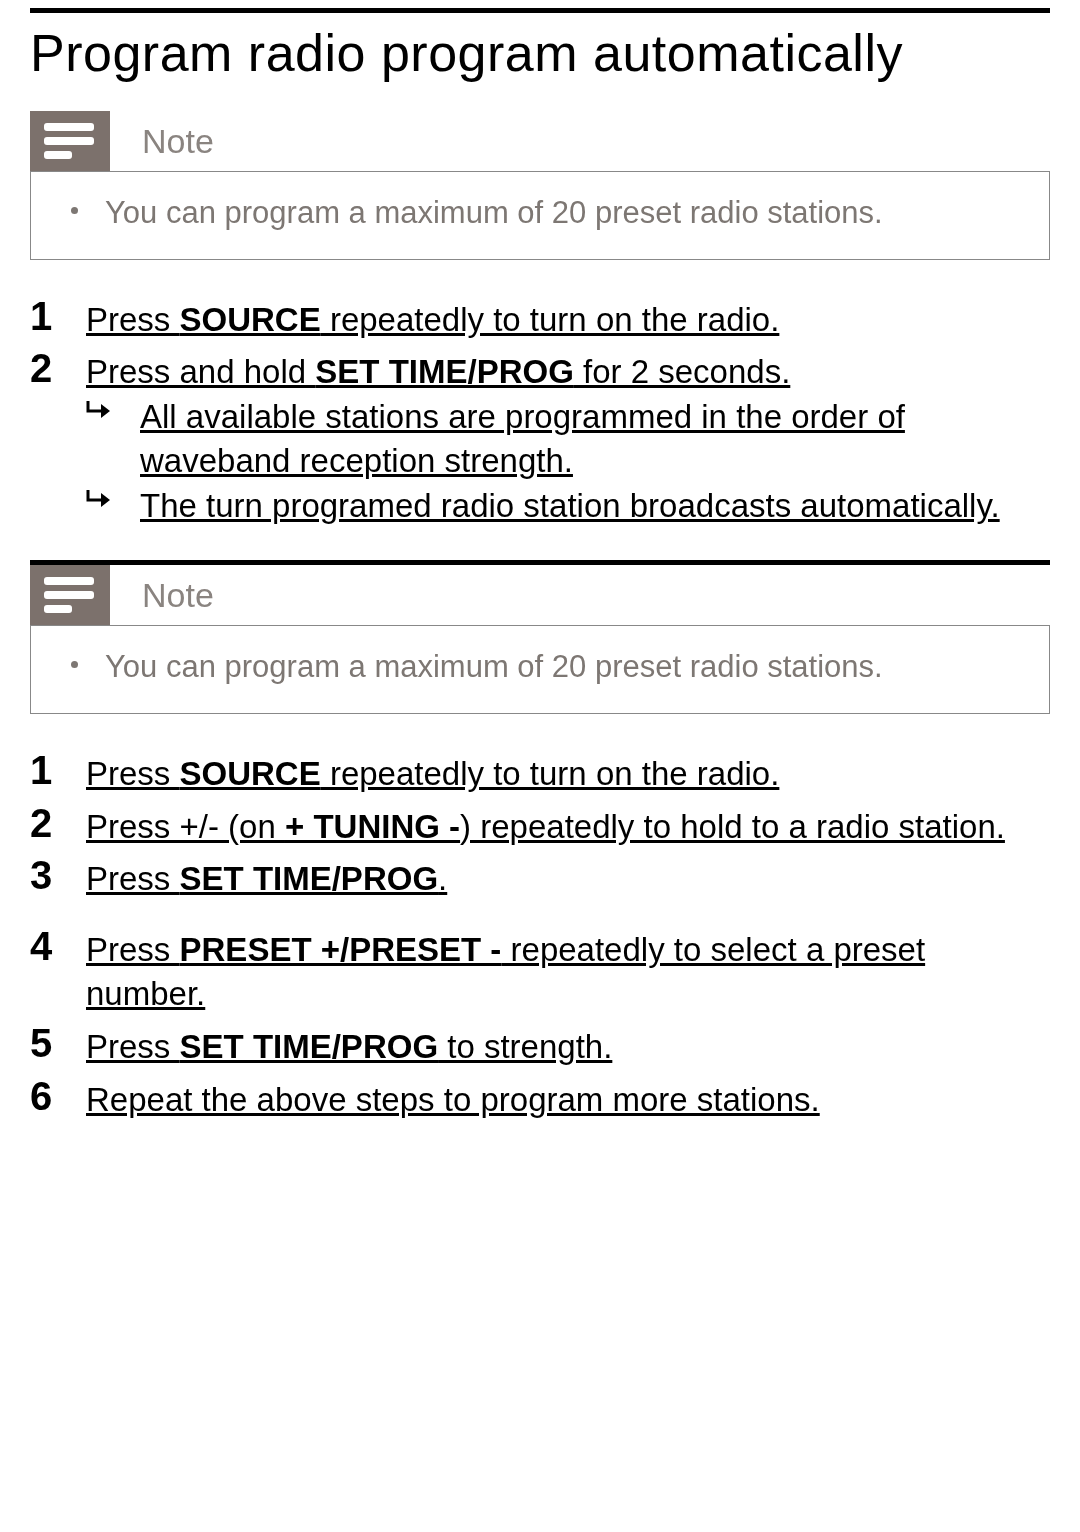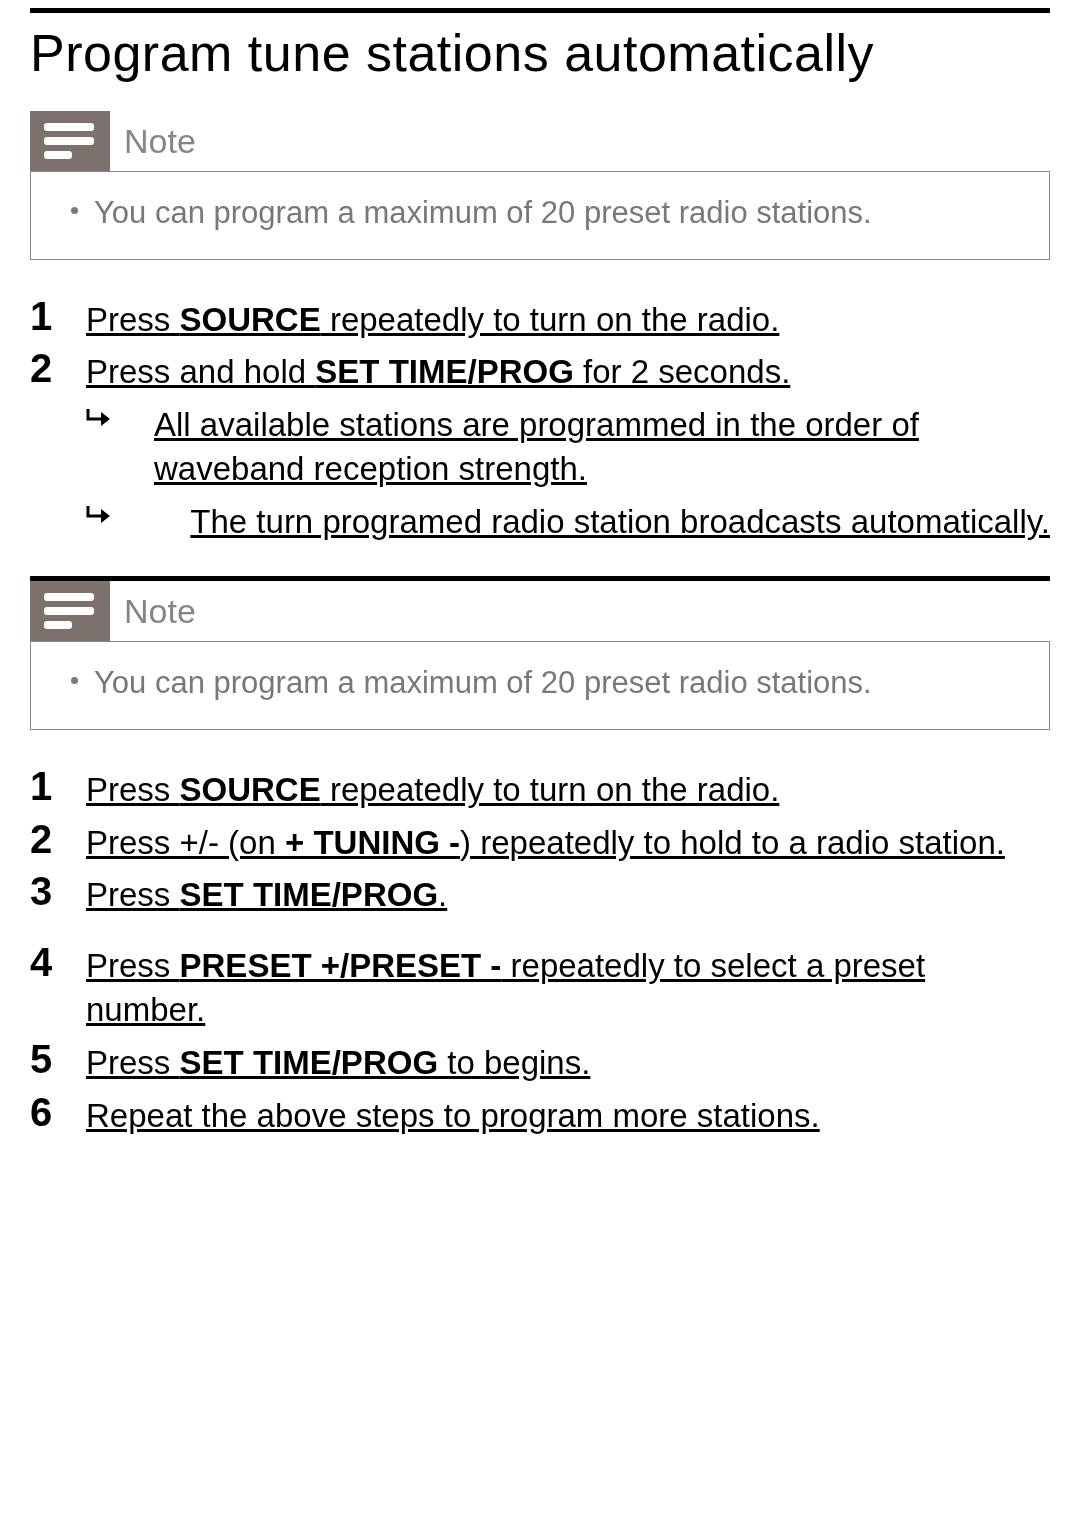--- a/index.html
+++ b/index.html
@@ -41,33 +41,33 @@
     gap: 6px;
     padding: 0 12px 0 14px;
     box-sizing: border-box;
   }
   .note-icon .bar  { background:#fff; height:8px; width:50px; border-radius:3px; }
   .note-icon .bar.b2 { width:50px; }
   .note-icon .bar.b3 { width:28px; }
   .note-label {
     font-size: 34px;
     color: #8a8480;
-    padding-left: 14px;
+    padding-left: 32px;
   }
   .note-body {
     border: 1px solid #888;
     padding: 22px 26px 26px 40px;
     color: #7d7773;
     font-size: 31px;
     line-height: 1.25;
     margin-bottom: 34px;
   }
   .bullet {
     display: flex;
-    gap: 16px;
+    gap: 27px;
     text-align: right;
   }
   .bullet .dot {
     width: 7px; height: 7px; background:#7d7773; border-radius:50%;
     margin-top: 13px; flex: none;
   }
 
   
   .steps {
     margin: 0 0 32px 0;
@@ -90,23 +90,22 @@
     line-height: 1.35;
     flex: 1;
     padding-top: 4px;
     text-decoration: underline;
   }
   .step-body .strong { font-weight: 700; }
 
   
   .sub {
     display: flex;
-    gap: 40px;
-    margin-top: 8px;
-    justify-content: space-between;
+    gap: 26px;
+    margin-top: 0;
   }
   .sub-arrow {
     font-size: 30px;
     line-height: 1.2;
     padding-top: 4px;
     flex: none;
   }
   .sub-arrow svg { display:block; }
   .sub-text {
     font-size: 33px;
@@ -115,21 +114,21 @@
 
   .gap { height: 18px; }
 </style>
 </head>
 <body>
 
 <div class="page">
 
   
   <div class="section-divider"></div>
-  <div class="section-title">Program tune stations automatically</div>
+  <div class="section-title">Program radio program automatically</div>
 
   <div class="note-tab">
     <div class="note-icon">
       <div class="bar"></div>
         <div class="bar b2"></div>
         <div class="bar b3"></div>
     </div>
     <div class="note-label">Note</div>
   </div>
   <div class="note-body">
@@ -212,21 +211,21 @@
       <div class="gap"></div>
       <div class="step-row">
         <div class="step-num">4</div>
         <div class="step-body">
           <div><span>Press </span><span class="strong">PRESET +/PRESET -</span><span> repeatedly to select a preset number.</span></div>
         </div>
       </div>
       <div class="step-row">
         <div class="step-num">5</div>
         <div class="step-body">
-          <div><span>Press </span><span class="strong">SET TIME/PROG</span><span> to begins.</span></div>
+          <div><span>Press </span><span class="strong">SET TIME/PROG</span><span> to strength.</span></div>
         </div>
       </div>
       <div class="step-row">
         <div class="step-num">6</div>
         <div class="step-body">
           <div><span>Repeat the above steps to program more stations.</span></div>
         </div>
       </div>
     </div>
 

